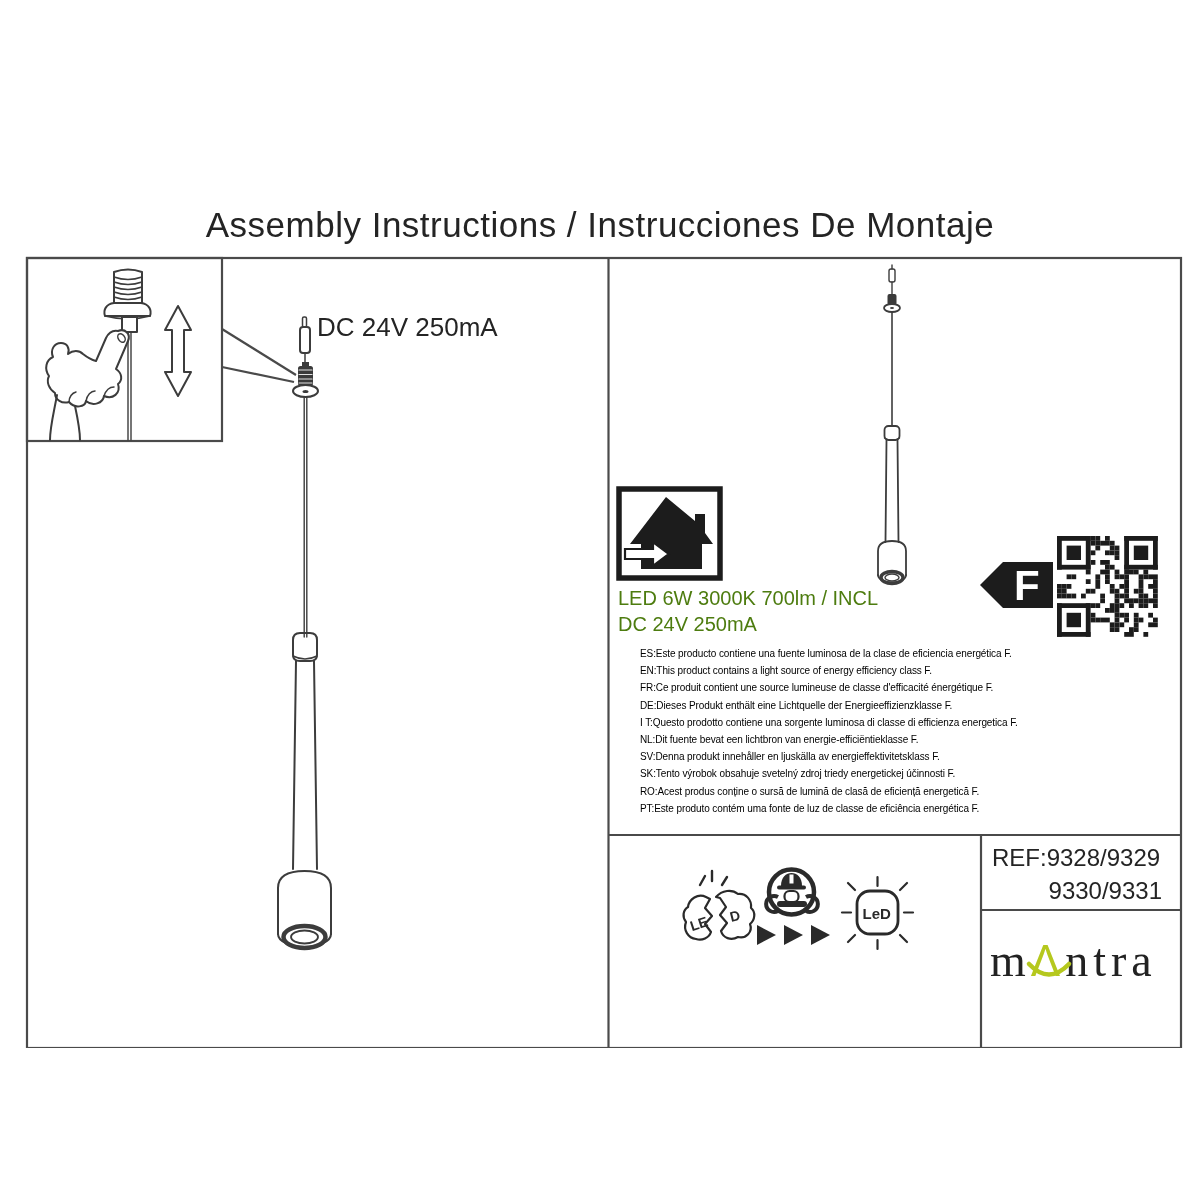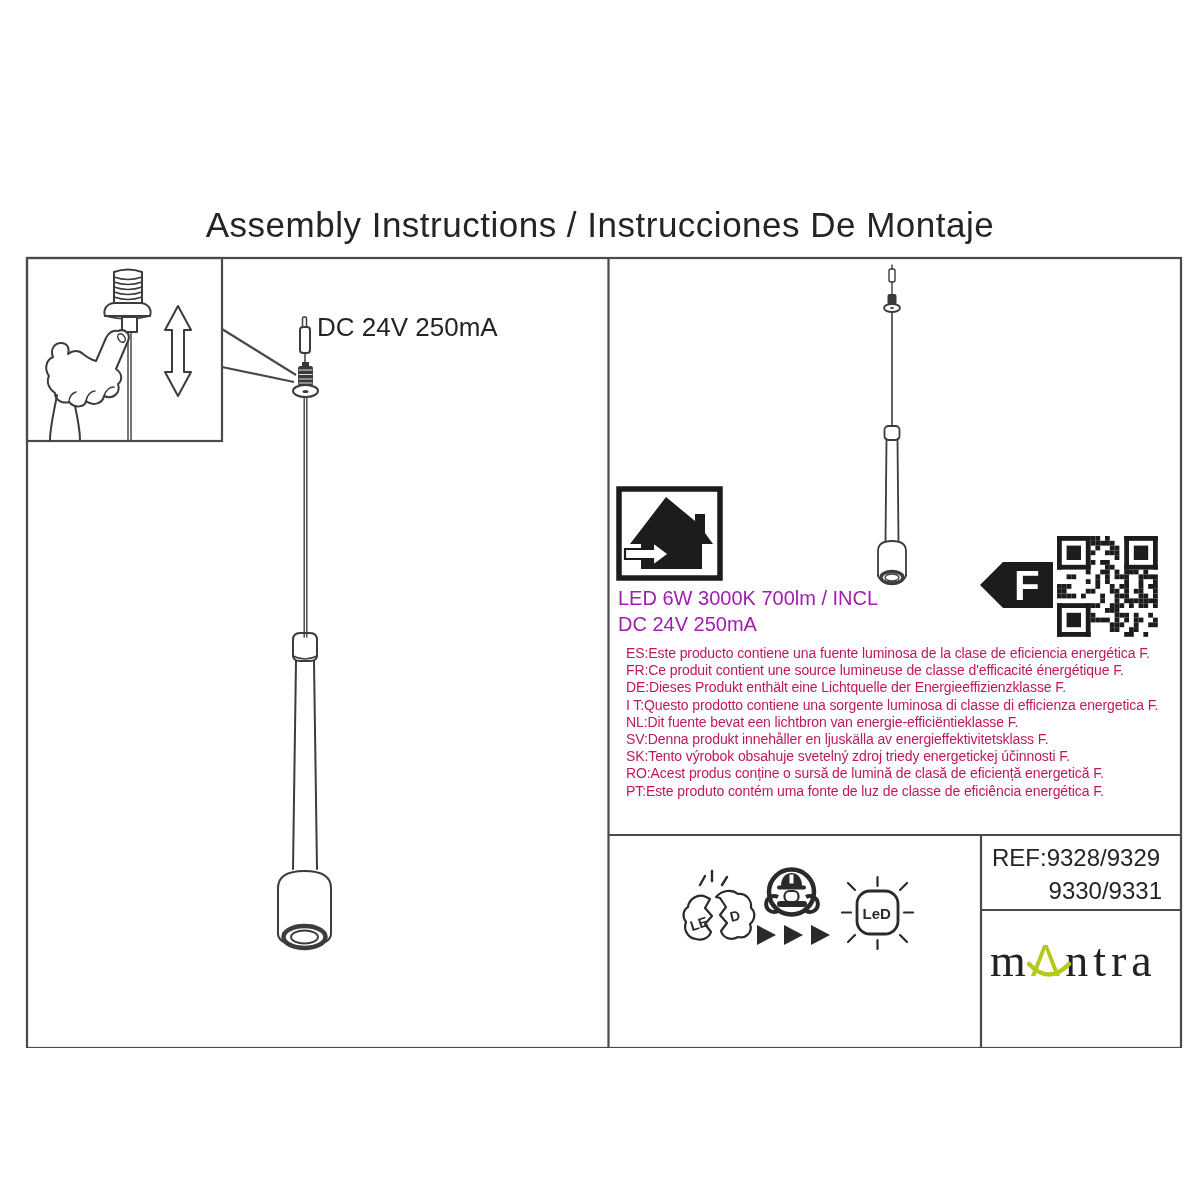--- a/index.html
+++ b/index.html
@@ -2,22 +2,22 @@
 <html><head>
 <meta charset="utf-8">
 <style>
   html,body{margin:0;padding:0;background:#ffffff;}
   .canvas{position:relative;width:1200px;height:1048px;background:#ffffff;overflow:hidden;
           font-family:"Liberation Sans",sans-serif;color:#2b2b2b;}
   .abs{position:absolute;}
   .page-title{left:0;top:205px;width:1200px;text-align:center;font-size:35px;
               letter-spacing:.5px;color:#242424;}
   .dc-label{left:317px;top:312px;font-size:26px;color:#242424;white-space:nowrap;}
-  .specs{left:618px;top:585px;font-size:20px;line-height:26px;color:#a21caf;white-space:nowrap;}
-  .energy-lines{left:626px;top:645px;font-size:14px;line-height:17.2px;color:#be185d;
+  .specs{left:618px;top:585px;font-size:20px;line-height:26px;color:#4d7c0f;white-space:nowrap;}
+  .energy-lines{left:640px;top:645px;font-size:10px;line-height:17.2px;color:#000000;
                 white-space:nowrap;letter-spacing:-0.1px;}
   .ref-block{left:984px;top:841px;width:170px;font-size:24px;line-height:33px;color:#242424;white-space:nowrap;padding-left:8px;}
   .ref-line2{text-align:right;}
   .logo{left:990px;top:914px;font-family:"Liberation Serif",serif;font-size:46px;
         letter-spacing:5px;color:#222;white-space:nowrap;margin-top:20px;}
   .logo .caret{font-family:"Liberation Sans",sans-serif;color:#b5c81e;font-size:44px;}
   svg{position:absolute;left:0;top:0;}
   svg *{vector-effect:none;}
 </style>
 </head>
@@ -28,20 +28,21 @@
   <div class="abs page-title">Assembly Instructions / Instrucciones De Montaje</div>
   <div class="abs dc-label">DC 24V 250mA</div>
 
   <div class="abs specs">
     <div>LED 6W 3000K 700lm / INCL</div>
     <div>DC 24V 250mA</div>
   </div>
 
   <div class="abs energy-lines">
     <div>ES:Este producto contiene una fuente luminosa de la clase de eficiencia energética F.</div>
+    <div>EN:This product contains a light source of energy efficiency class F.</div>
     <div>FR:Ce produit contient une source lumineuse de classe d'efficacité énergétique F.</div>
     <div>DE:Dieses Produkt enthält eine Lichtquelle der Energieeffizienzklasse F.</div>
     <div>I T:Questo prodotto contiene una sorgente luminosa di classe di efficienza energetica F.</div>
     <div>NL:Dit fuente bevat een lichtbron van energie-efficiëntieklasse F.</div>
     <div>SV:Denna produkt innehåller en ljuskälla av energieffektivitetsklass F.</div>
     <div>SK:Tento výrobok obsahuje svetelný zdroj triedy energetickej účinnosti F.</div>
     <div>RO:Acest produs conține o sursă de lumină de clasă de eficiență energetică F.</div>
     <div>PT:Este produto contém uma fonte de luz de classe de eficiência energética F.</div>
   </div>
 

